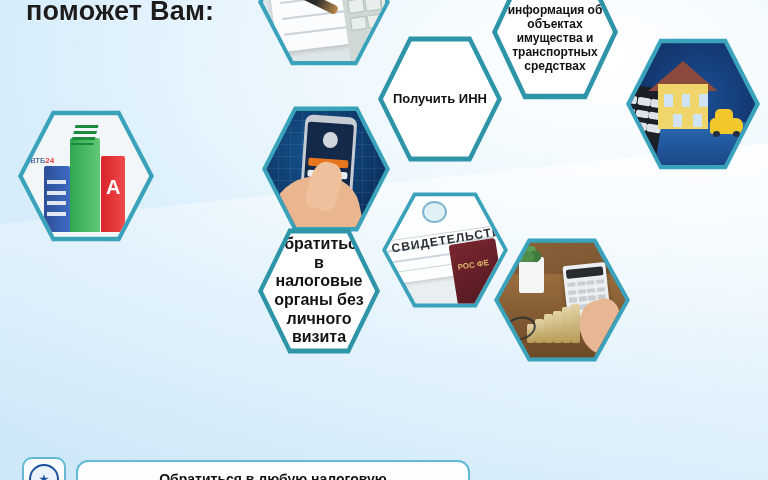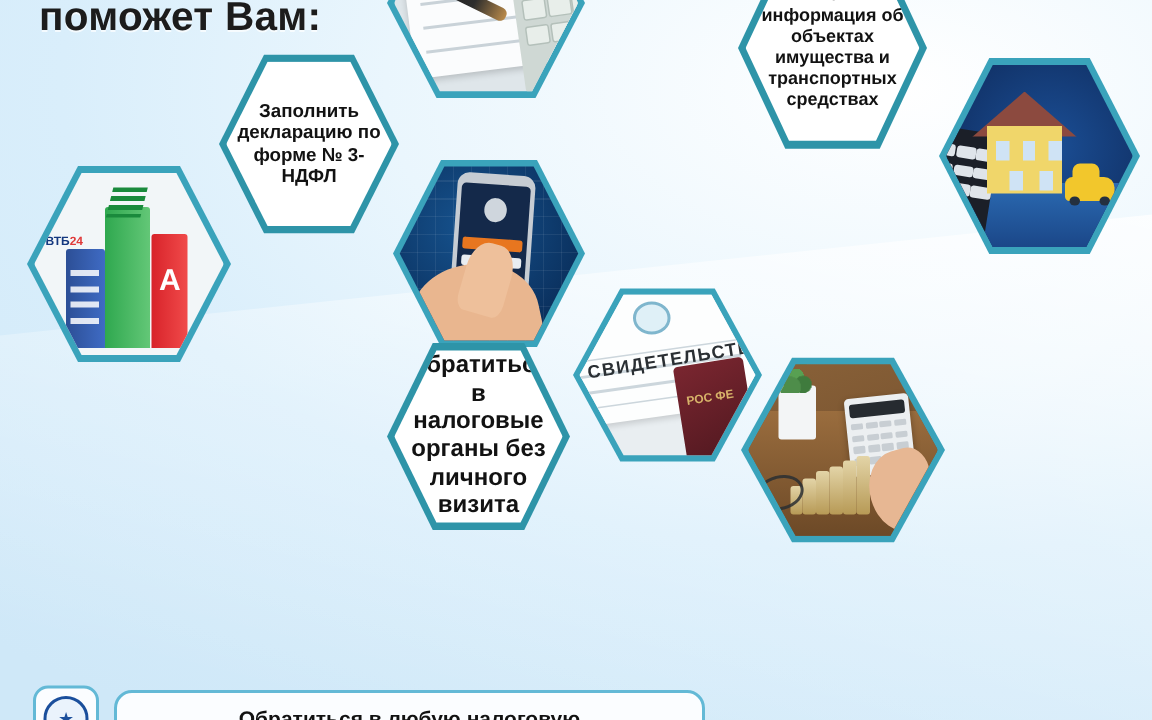--- a/index.html
+++ b/index.html
@@ -60,21 +60,21 @@
   
   .art-banks{background:#f2f6f8;}
   .art-banks .twr{position:absolute;bottom:6%;border-radius:2px 2px 0 0;}
   .art-banks .t1{left:17%;width:20%;height:52%;background:linear-gradient(90deg,#2c4f96,#3f6bc4);}
   .art-banks .t2{left:37%;width:24%;height:74%;background:linear-gradient(90deg,#2fa84f,#63c777);}
   .art-banks .t3{left:62%;width:19%;height:60%;background:linear-gradient(90deg,#d8232a,#f04a4a);}
   .art-banks .t1 i,.art-banks .t3 i{position:absolute;left:12%;width:76%;height:4px;background:rgba(255,255,255,.85);}
   .art-banks .letter{position:absolute;left:0;right:0;top:26%;text-align:center;color:#fff;font-weight:700;font-size:20px;}
   .art-banks .sber{position:absolute;left:40%;top:10%;width:18%;height:16%;
     background:repeating-linear-gradient(180deg,#1a8a3c 0 3px,transparent 3px 6px);transform:skewX(-14deg);}
-  .art-banks .vtb{position:absolute;left:6%;top:34%;font-size:8px;font-weight:700;color:#14387f;}
+  .art-banks .vtb{position:absolute;left:6%;top:34%;font-size:8px;font-weight:400;color:#14387f;}
   .art-banks .vtb b{color:#e03a3a;}
 
   
   .art-doc{background:#dfe6ea;}
   .art-doc .paper{position:absolute;left:6%;top:-6%;width:96%;height:92%;background:#fbfcfd;transform:rotate(-7deg);box-shadow:0 2px 5px rgba(0,0,0,.18);}
   .art-doc .paper i{position:absolute;left:8%;width:72%;height:2px;background:#c9d2d8;}
   .art-doc .pen{position:absolute;left:2%;top:40%;width:62%;height:9px;background:linear-gradient(90deg,#121212,#2d2d2d 70%,#b98a4a);transform:rotate(26deg);border-radius:4px;}
   .art-doc .calc{position:absolute;right:-10%;top:18%;width:44%;height:78%;background:#cfd8d4;transform:rotate(-8deg);border-radius:3px;}
   .art-doc .calc span{position:absolute;width:26%;height:12%;background:#e8eeea;border:1px solid #b4c0ba;border-radius:2px;}
 
@@ -289,33 +289,33 @@
       <div class="coin" style="left:29%;height:20%"></div>
       <div class="coin" style="left:36%;height:24%"></div>
       <div class="coin" style="left:43%;height:27%"></div>
       <div class="coin" style="left:50%;height:30%"></div>
       <div class="coin" style="left:57%;height:33%"></div>
       <div class="glass"></div>
       <div class="hand"></div>
     </div>
   </div>
 
-  <div class="hex hex-text" style="left:146px;top:34px;width:120px;height:124px;">
-    <div class="inner">
-        <div class="inner2" style="font-size:12.5px">Заполнить декларацию по форме № 3-НДФЛ</div>
-      </div>
-  </div>
 
 
   <div class="hex hex-text" style="left:258px;top:226px;width:122px;height:130px;">
     <div class="inner">
         <div class="inner2" style="font-size:16px">Обратиться в налоговые органы без личного визита</div>
       </div>
   </div>
 
+  <div class="hex hex-text" style="left:378px;top:34px;width:124px;height:130px;">
+    <div class="inner">
+        <div class="inner2" style="font-size:13px;line-height:1.9">Получить ИНН</div>
+      </div>
+  </div>
 
   <div class="hex hex-text" style="left:492px;top:-38px;width:126px;height:140px;">
     <div class="inner">
         <div class="inner2" style="font-size:12px">Вся информация об объектах имущества и транспортных средствах</div>
       </div>
   </div>
 
 
 
   <div class="step-row">

